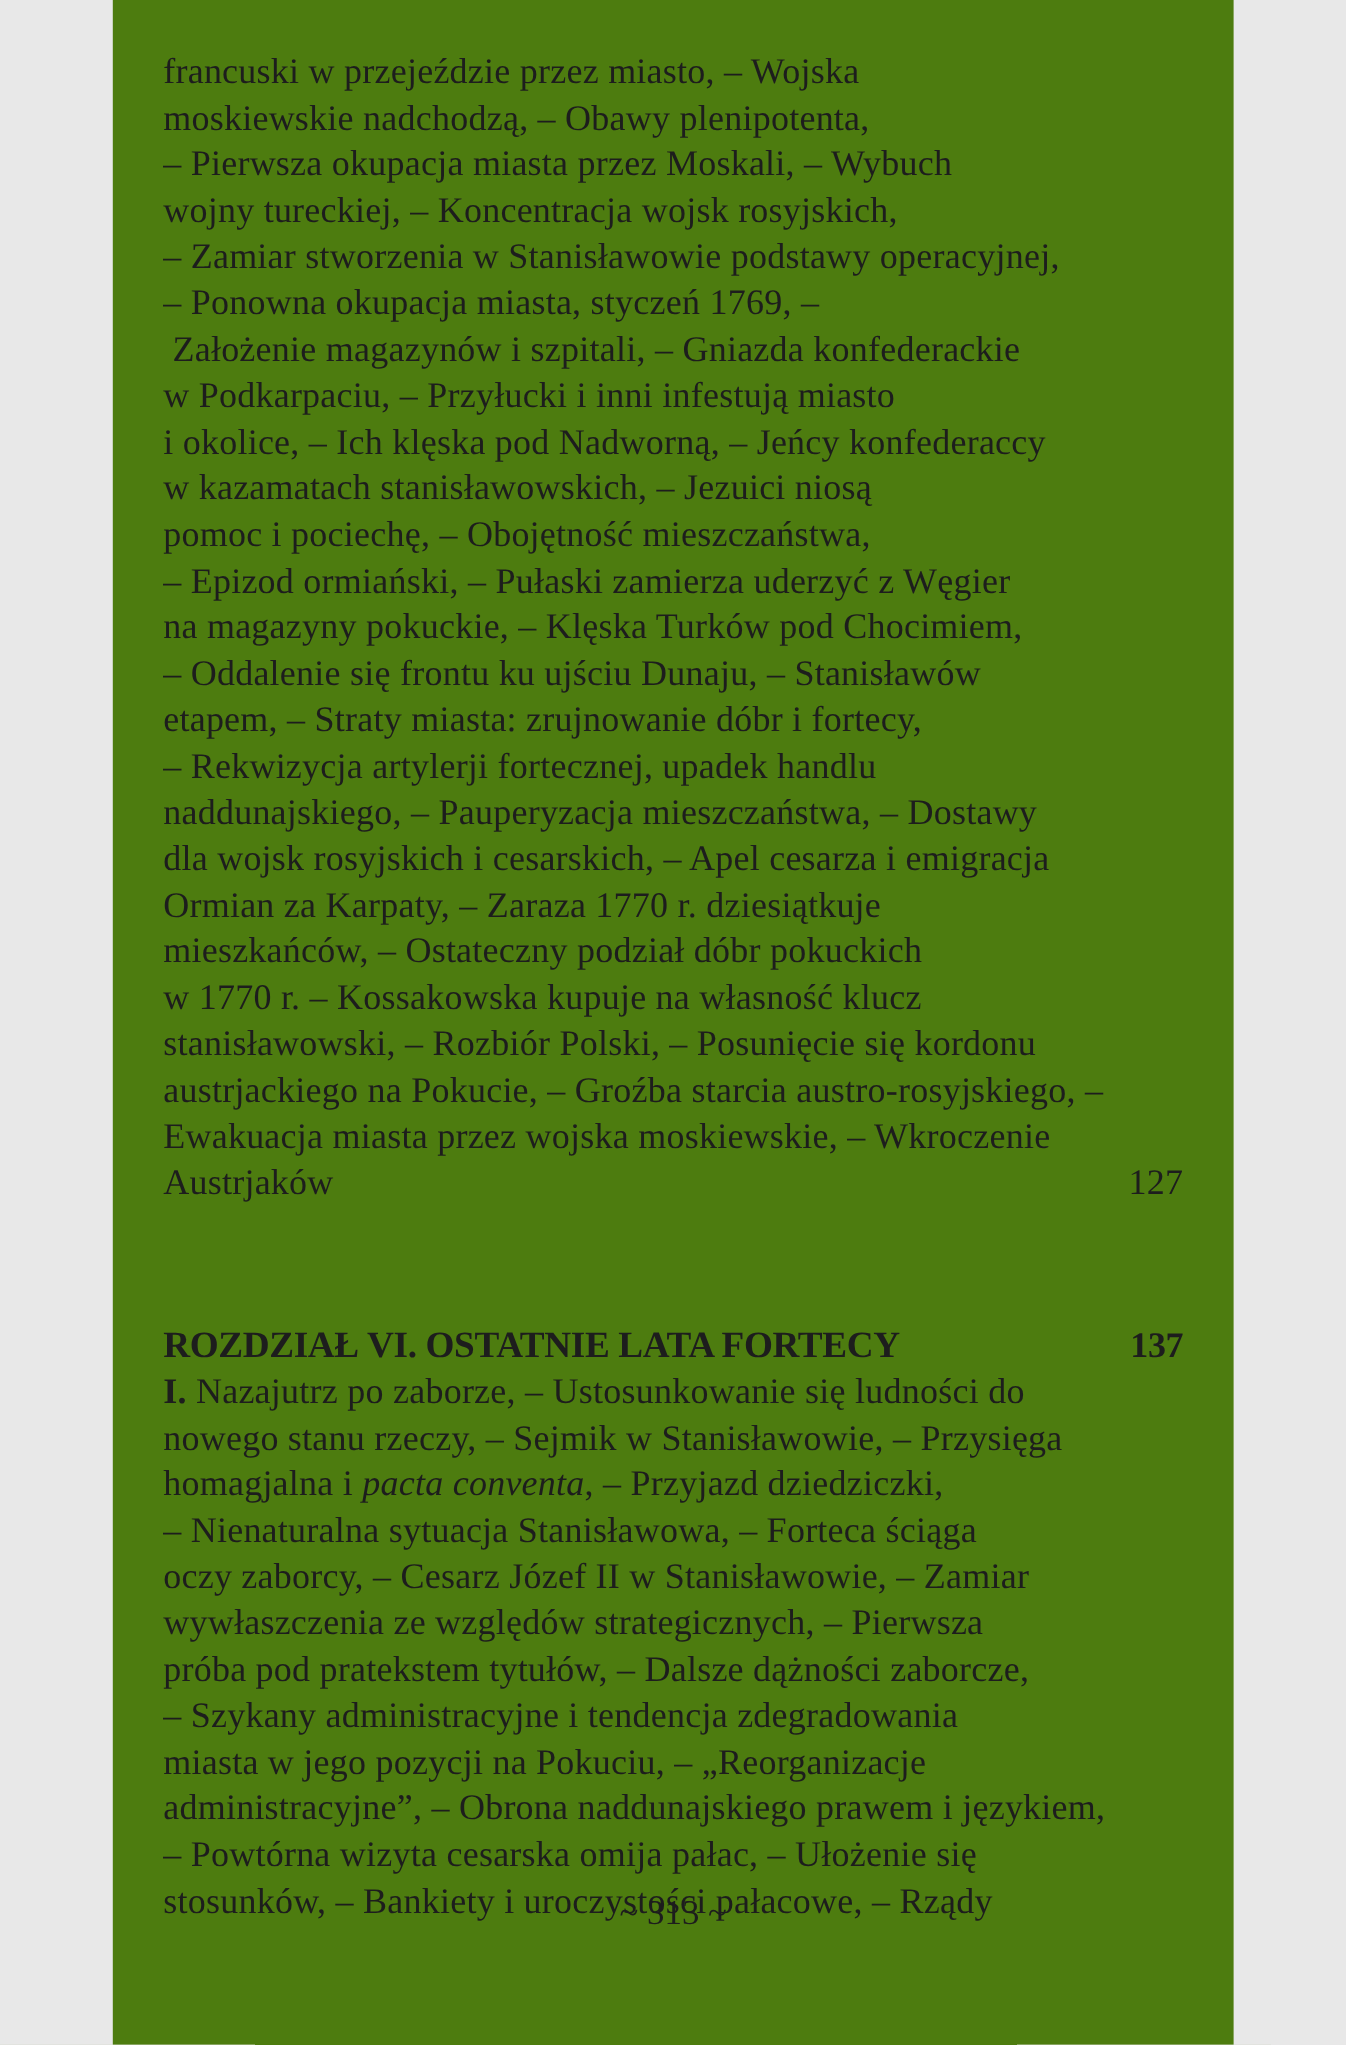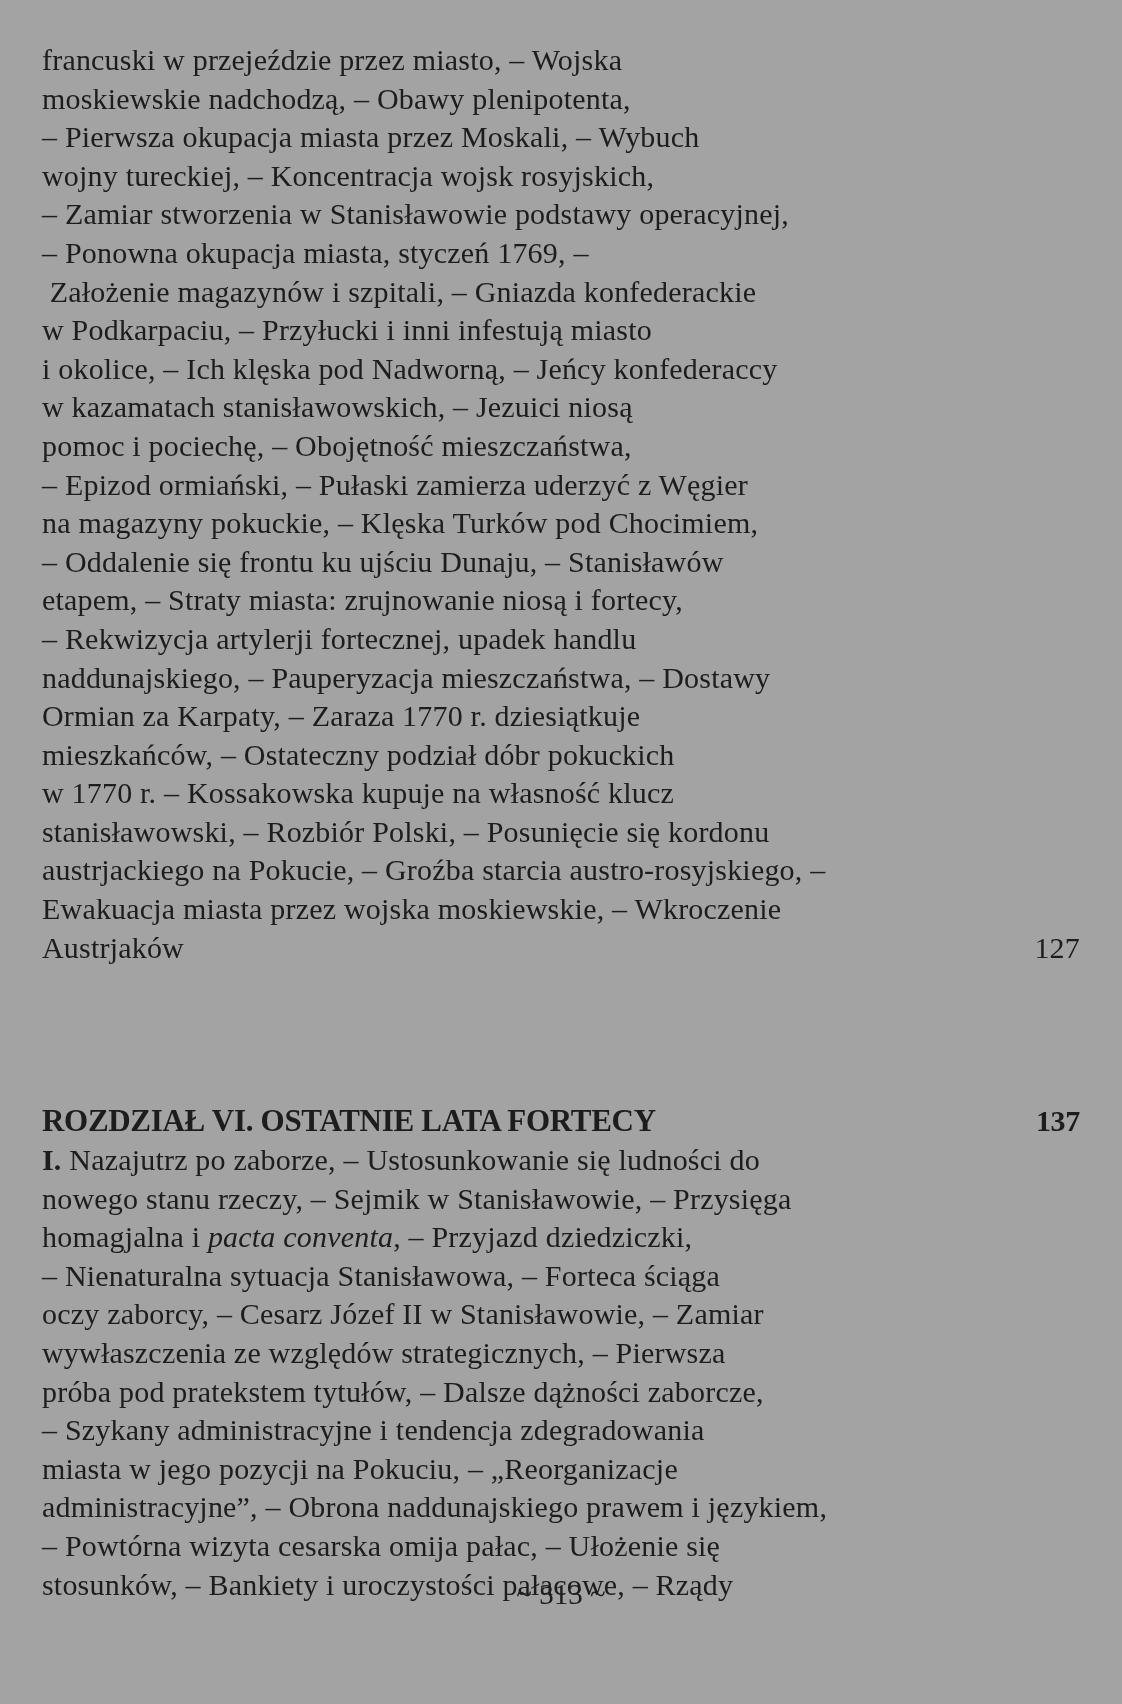--- a/index.html
+++ b/index.html
@@ -2,24 +2,24 @@
 <html><head>
 <meta charset="utf-8">
 <style>
   html, body {
     margin: 0;
     padding: 0;
     background: #e8e8e8;
   }
   .page {
     position: relative;
-    width: 1122px;
+    width: 934px;
     height: 1704px;
     margin: 0 auto;
-    background: #a3a3a3;
+    background: #4d7c0f;
     font-family: "Liberation Serif", "DejaVu Serif", serif;
     color: #1d1d1d;
     overflow: hidden;
   }
   .toc-block {
     position: absolute;
     left: 42px;
     right: 42px;
   }
   .block1 { top: 41px; }
@@ -79,23 +79,24 @@
         <div class="line">– Zamiar stworzenia w Stanisławowie podstawy operacyjnej,</div>
         <div class="line">– Ponowna okupacja miasta, styczeń 1769, –</div>
         <div class="line"> Założenie magazynów i szpitali, – Gniazda konfederackie</div>
         <div class="line">w Podkarpaciu, – Przyłucki i inni infestują miasto</div>
         <div class="line">i okolice, – Ich klęska pod Nadworną, – Jeńcy konfederaccy</div>
         <div class="line">w kazamatach stanisławowskich, – Jezuici niosą</div>
         <div class="line">pomoc i pociechę, – Obojętność mieszczaństwa,</div>
         <div class="line">– Epizod ormiański, – Pułaski zamierza uderzyć z Węgier</div>
         <div class="line">na magazyny pokuckie, – Klęska Turków pod Chocimiem,</div>
         <div class="line">– Oddalenie się frontu ku ujściu Dunaju, – Stanisławów</div>
-        <div class="line">etapem, – Straty miasta: zrujnowanie niosą i fortecy,</div>
+        <div class="line">etapem, – Straty miasta: zrujnowanie dóbr i fortecy,</div>
         <div class="line">– Rekwizycja artylerji fortecznej, upadek handlu</div>
         <div class="line">naddunajskiego, – Pauperyzacja mieszczaństwa, – Dostawy</div>
+        <div class="line">dla wojsk rosyjskich i cesarskich, – Apel cesarza i emigracja</div>
         <div class="line">Ormian za Karpaty, – Zaraza 1770 r. dziesiątkuje</div>
         <div class="line">mieszkańców, – Ostateczny podział dóbr pokuckich</div>
         <div class="line">w 1770 r. – Kossakowska kupuje na własność klucz</div>
         <div class="line">stanisławowski, – Rozbiór Polski, – Posunięcie się kordonu</div>
         <div class="line">austrjackiego na Pokucie, – Groźba starcia austro-rosyjskiego, –</div>
         <div class="line">Ewakuacja miasta przez wojska moskiewskie, – Wkroczenie</div>
       </div>
     <div class="line last-line">
       <span>Austrjaków</span>
       <span class="pagenum">127</span>

